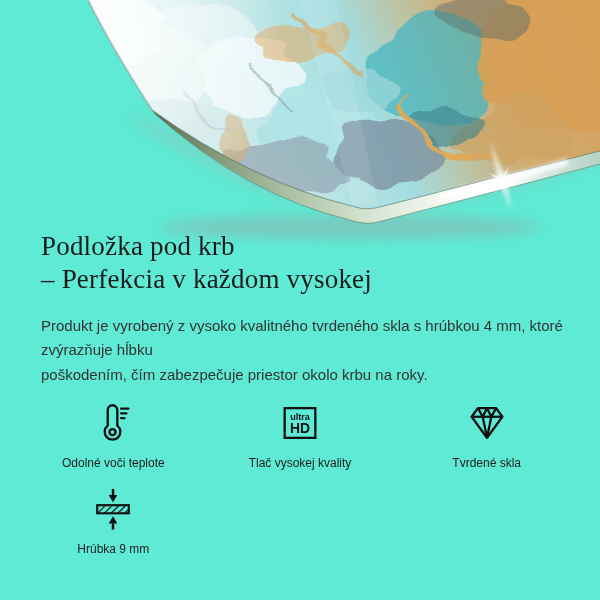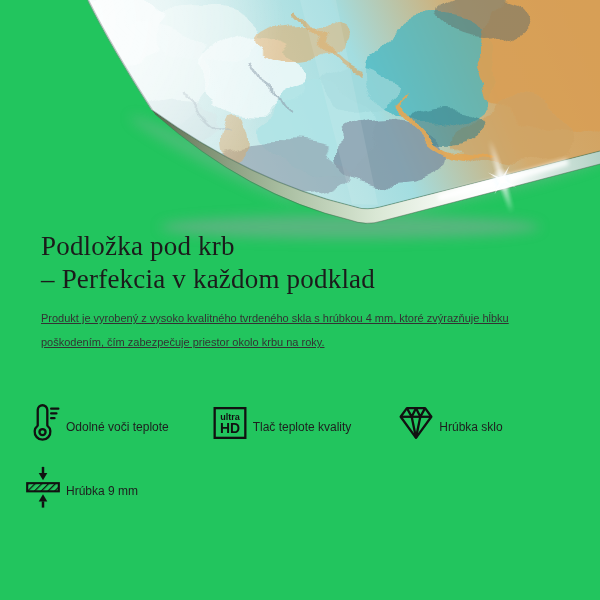--- a/index.html
+++ b/index.html
@@ -1,35 +1,35 @@
 <!DOCTYPE html>
 <html><head>
 <meta charset="utf-8">
 <style>
   html,body{margin:0;padding:0;background:#fff;}
   .stage{
-    position:relative;width:600px;height:600px;background:#22c55e;overflow:hidden;
+    position:relative;width:600px;height:600px;background:#5eead4;overflow:hidden;
     font-family:"Liberation Sans","DejaVu Sans",sans-serif;
   }
   .hero{position:absolute;top:0;left:0;width:600px;height:260px;}
   .title{
     position:absolute;left:41px;top:230px;
     font-family:"Liberation Serif","DejaVu Serif",serif;
     font-size:27px;line-height:33px;color:#1b1b1b;font-weight:400;
     letter-spacing:0.2px;
   }
   .desc{
-    position:absolute;left:41px;top:306px;width:530px;
-    font-size:11px;line-height:24.3px;color:#333;text-decoration:underline;
+    position:absolute;left:41px;top:314px;width:530px;
+    font-size:15px;line-height:24.3px;color:#333;
   }
   .features{
     position:absolute;top:398px;left:20px;width:560px;
     display:grid;grid-template-columns:repeat(3,1fr);row-gap:14px;
   }
-  .feature{display:flex;flex-direction:row;align-items:center;}
+  .feature{display:flex;flex-direction:column;align-items:center;}
   .feature .icon-box{height:50px;display:flex;align-items:center;justify-content:center;}
   .feature .label{margin-top:8px;font-size:12px;line-height:14px;color:#1e1e1e;text-align:center;}
   .ficon{stroke:#111;fill:none;stroke-width:2.4;}
 </style>
 </head>
 <body>
 
 <div class="stage">
 
   <svg class="hero" viewBox="0 0 600 260" width="600" height="260" role="img">
@@ -123,21 +123,21 @@
       <polygon points="0,-42 2.6,0 0,34 -2.6,0" fill="#ffffff" opacity="0.95" filter="url(#blur2)"></polygon>
       <polygon points="-34,0 0,-2.4 30,0 0,2.4" fill="#ffffff" opacity="0.85" filter="url(#blur2)"></polygon>
       <polygon points="0,-16 1.4,0 0,16 -1.4,0" transform="rotate(45)" fill="#ffffff" opacity="0.8"></polygon>
       <polygon points="0,-16 1.4,0 0,16 -1.4,0" transform="rotate(-45)" fill="#ffffff" opacity="0.8"></polygon>
       <circle r="2.6" fill="#ffffff"></circle>
     </g>
   </svg>
 
   <h1 class="title" style="margin:0;font-weight:400;">
     <span style="display:block">Podložka pod krb</span>
-    <span style="display:block">– Perfekcia v každom podklad</span>
+    <span style="display:block">– Perfekcia v každom vysokej</span>
   </h1>
 
   <div class="desc">
     <div>Produkt je vyrobený z vysoko kvalitného tvrdeného skla s hrúbkou 4 mm, ktoré zvýrazňuje hĺbku</div>
     <div>poškodením, čím zabezpečuje priestor okolo krbu na roky.</div>
   </div>
 
   <div class="features">
 
     <div class="feature">
@@ -154,36 +154,36 @@
     </div>
 
     <div class="feature">
       <div class="icon-box">
         <svg width="46" height="46" viewBox="0 0 48 48">
           <rect class="ficon" x="8" y="8.5" width="32" height="31" stroke-width="3"></rect>
           <text x="24" y="20.5" text-anchor="middle" font-size="9.5" font-weight="700" fill="#111" font-family="Liberation Sans, DejaVu Sans, sans-serif">ultra</text>
           <text x="24" y="34" text-anchor="middle" font-size="14.5" font-weight="700" fill="#111" font-family="Liberation Sans, DejaVu Sans, sans-serif">HD</text>
         </svg>
       </div>
-      <div class="label">Tlač teplote kvality</div>
+      <div class="label">Tlač vysokej kvality</div>
     </div>
 
 
     <div class="feature">
       <div class="icon-box">
         <svg width="46" height="46" viewBox="0 0 48 48">
           <g class="ficon" stroke-width="2.2" stroke-linejoin="round">
             <path d="M14.5,8.5 L8,17.5 L24,39.5 L40,17.5 L33.5,8.5 Z"></path>
             <path d="M8,17.5 H40"></path>
             <path d="M14.5,8.5 L19.5,17.5 L24,8.5 L28.5,17.5 L33.5,8.5"></path>
             <path d="M24,39.5 L19.5,17.5 M24,39.5 L28.5,17.5"></path>
           </g>
         </svg>
       </div>
-      <div class="label">Hrúbka sklo</div>
+      <div class="label">Tvrdené skla</div>
     </div>
 
 
     <div class="feature">
       <div class="icon-box">
         <svg width="46" height="46" viewBox="0 0 48 48">
           <defs>
             <pattern id="hatchP" width="5" height="5" patternUnits="userSpaceOnUse" patternTransform="rotate(45)">
               <line x1="0" y1="0" x2="0" y2="5" stroke="#111" stroke-width="2.6"></line>
             </pattern>

